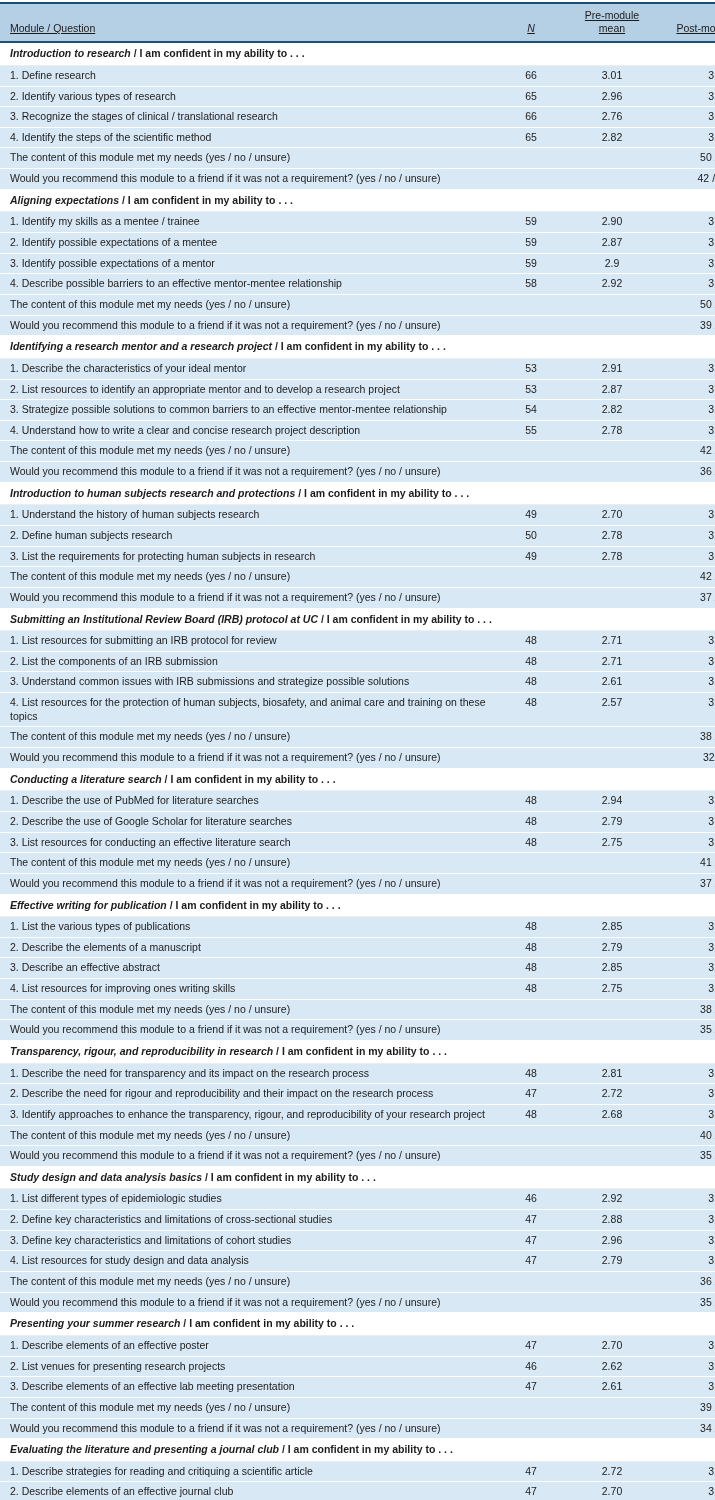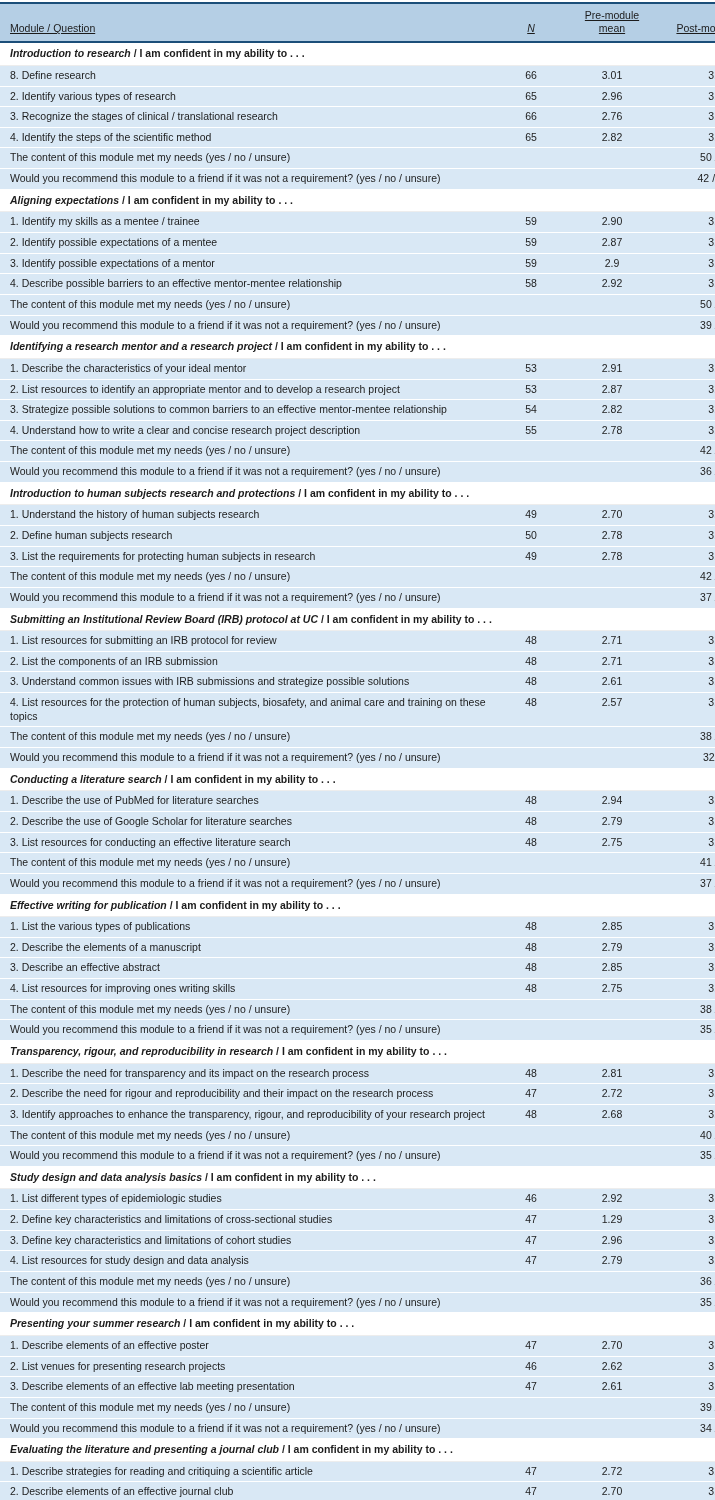--- a/index.html
+++ b/index.html
@@ -67,21 +67,21 @@
         <th class="col-pre">Pre-module mean</th>
         <th class="col-post">Post-module mean</th>
       </tr>
     </thead>
     <tbody id="tbody">
   <tr class="section-row">
     <td colspan="4" class="q"><b class="sec-title">Introduction to research</b><span class="sec-tail"> / I am confident in my ability to . . .</span></td>
   </tr>
 
   <tr class="data-row">
-    <td class="q">8. Define research</td>
+    <td class="q">1. Define research</td>
     <td class="num">66</td>
     <td class="num">3.01</td>
     <td class="num">3.56*</td>
   </tr>
 
   <tr class="data-row">
     <td class="q">2. Identify various types of research</td>
     <td class="num">65</td>
     <td class="num">2.96</td>
     <td class="num">3.57*</td>
@@ -391,21 +391,21 @@
   <tr class="data-row">
     <td class="q">1. List different types of epidemiologic studies</td>
     <td class="num">46</td>
     <td class="num">2.92</td>
     <td class="num">3.70*</td>
   </tr>
 
   <tr class="data-row">
     <td class="q">2. Define key characteristics and limitations of cross-sectional studies</td>
     <td class="num">47</td>
-    <td class="num">1.29</td>
+    <td class="num">2.88</td>
     <td class="num">3.68*</td>
   </tr>
 
   <tr class="data-row">
     <td class="q">3. Define key characteristics and limitations of cohort studies</td>
     <td class="num">47</td>
     <td class="num">2.96</td>
     <td class="num">3.72*</td>
   </tr>
 

